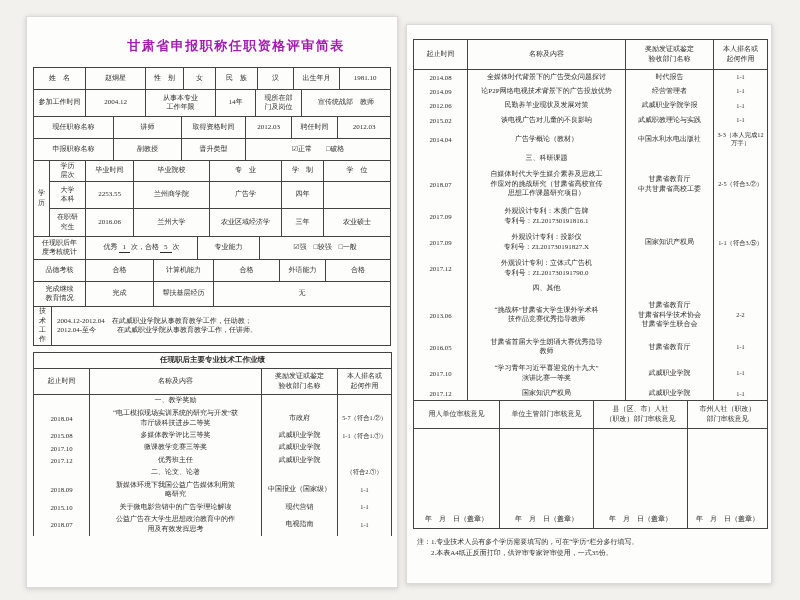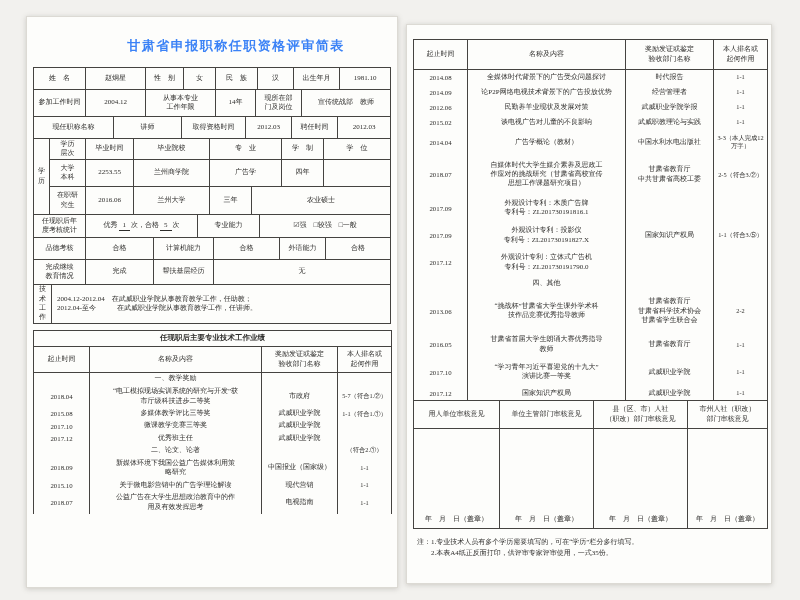--- a/index.html
+++ b/index.html
@@ -12,21 +12,21 @@
   .page{
     position:absolute;background:#fdfdfb;
     border:1px solid #dcdad4;
     box-shadow:0 1px 5px rgba(90,85,75,.25);
     box-sizing:border-box;
   }
   .lp{left:26px;top:16px;width:372px;height:572px;}
   .rp{left:406px;top:24px;width:366px;height:560px;}
   .doc-title{
     margin-top:20px;text-align:center;font-weight:bold;
-    font-size:13px;letter-spacing:1.5px;color:#3b82f6;padding-left:48px;
+    font-size:13px;letter-spacing:1.5px;color:#a21caf;padding-left:48px;
   }
   
   .grid{border:1px solid #454340;margin:12px 6px 0 6px;}
   .grow{display:flex;border-bottom:1px solid #454340;align-items:stretch;box-sizing:border-box;}
   .grow:last-child{border-bottom:none;}
   .gcell{
     border-right:1px solid #454340;box-sizing:border-box;
     display:flex;align-items:center;justify-content:center;
     text-align:center;padding:1px 2px;font-size:7px;line-height:1.35;
     white-space:pre-line;overflow:hidden;
@@ -103,20 +103,26 @@
 
     <div class="grow" style="height:22px">
       <div class="gcell" style="flex:0 0 80px">现任职称名称</div>
       <div class="gcell" style="flex:0 0 68px">讲师</div>
       <div class="gcell" style="flex:0 0 64px">取得资格时间</div>
       <div class="gcell" style="flex:0 0 46px">2012.03</div>
       <div class="gcell" style="flex:0 0 46px">聘任时间</div>
       <div class="gcell" style="flex:1">2012.03</div>
     </div>
 
+    <div class="grow" style="height:22px">
+      <div class="gcell" style="flex:0 0 80px">申报职称名称</div>
+      <div class="gcell" style="flex:0 0 68px">副教授</div>
+      <div class="gcell" style="flex:0 0 64px">晋升类型</div>
+      <div class="gcell" style="flex:1">☑正常　　□破格</div>
+    </div>
 
     <div class="grow" style="height:76px">
       <div class="gcell vside narrow">学历</div>
       <div class="vcol">
         <div class="grow" style="height:21px">
           <div class="gcell" style="flex:0 0 36px">学历
 层次</div>
           <div class="gcell" style="flex:0 0 48px">毕业时间</div>
           <div class="gcell" style="flex:0 0 76px">毕业院校</div>
           <div class="gcell" style="flex:0 0 72px">专　业</div>
@@ -130,20 +136,21 @@
           <div class="gcell" style="flex:0 0 76px">兰州商学院</div>
           <div class="gcell" style="flex:0 0 72px">广告学</div>
           <div class="gcell" style="flex:0 0 42px">四年</div>
           <div class="gcell" style="flex:1"></div>
         </div>
         <div class="grow" style="flex:1">
           <div class="gcell" style="flex:0 0 36px">在职研
 究生</div>
           <div class="gcell" style="flex:0 0 48px">2016.06</div>
           <div class="gcell" style="flex:0 0 76px">兰州大学</div>
+          <div class="gcell" style="flex:0 0 72px">农业区域经济学</div>
           <div class="gcell" style="flex:0 0 42px">三年</div>
           <div class="gcell" style="flex:1">农业硕士</div>
         </div>
       </div>
     </div>
 
     <div class="grow" style="height:23px">
       <div class="gcell" style="flex:0 0 52px">任现职后年
 度考核统计</div>
       <div class="gcell" style="flex:0 0 112px">
@@ -317,20 +324,26 @@
           <td class="c-rank">1-1</td>
         </tr>
 
         <tr>
           <td class="c-date">2014.04</td>
           <td class="c-name">广告学概论（教材）</td>
           <td class="c-dept">中国水利水电出版社</td>
           <td class="c-rank">3-3（本人完成12万字）</td>
         </tr>
 
+        <tr>
+          <td class="c-date"></td>
+          <td class="c-name bold">三、科研课题</td>
+          <td class="c-dept"></td>
+          <td class="c-rank"></td>
+        </tr>
 
         <tr>
           <td class="c-date">2018.07</td>
           <td class="c-name">自媒体时代大学生媒介素养及思政工
 作应对的挑战研究（甘肃省高校宣传
 思想工作课题研究项目）</td>
           <td class="c-dept">甘肃省教育厅
 中共甘肃省高校工委</td>
           <td class="c-rank">2-5（符合3.②）</td>
         </tr>

